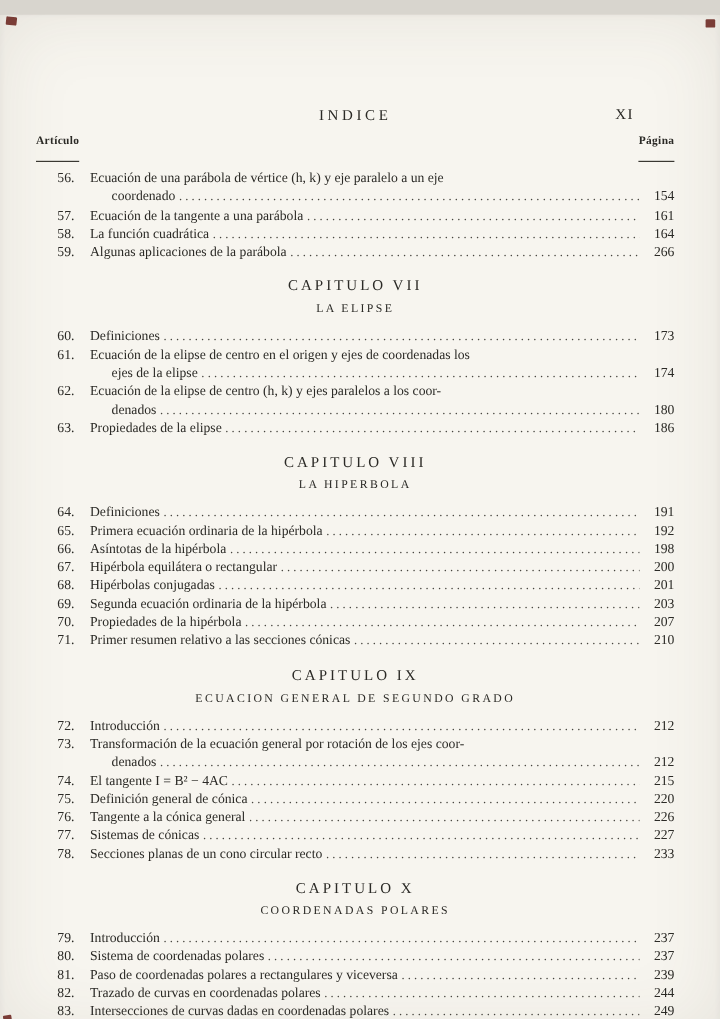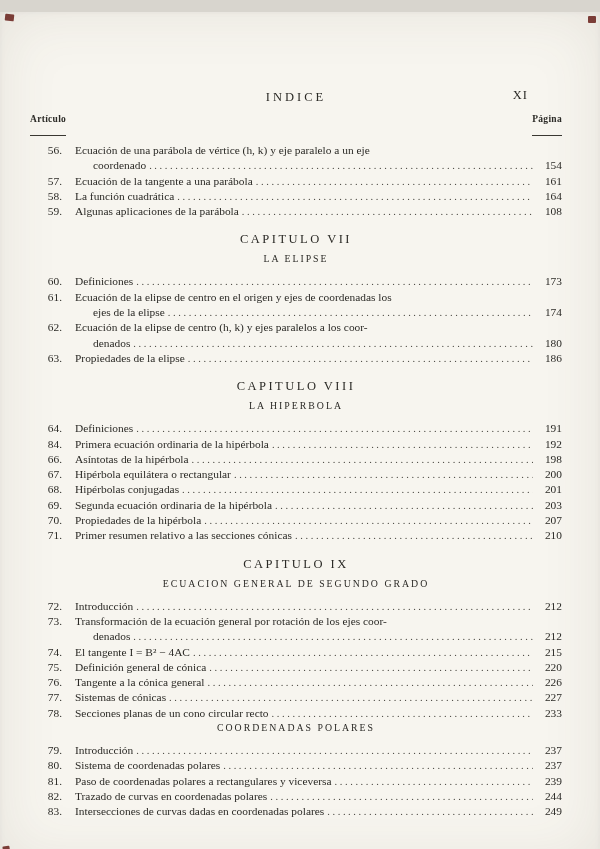--- a/index.html
+++ b/index.html
@@ -100,21 +100,21 @@
               <span class="pg">164</span>
             </div>
           </div>
         </div>
         <div class="entry">
           <span class="entry-num">59.</span>
           <div class="entry-body">
             <div class="entry-line last">
               <span class="txt">Algunas aplicaciones de la parábola</span>
               <span class="dots"></span>
-              <span class="pg">108</span>
+              <span class="pg">266</span>
             </div>
           </div>
         </div>
         <div class="chapter">CAPITULO VII</div>
         <div class="chapter-sub">LA ELIPSE</div>
         <div class="entry">
           <span class="entry-num">60.</span>
           <div class="entry-body">
             <div class="entry-line last">
               <span class="txt">Definiciones</span>
@@ -161,21 +161,21 @@
           <span class="entry-num">64.</span>
           <div class="entry-body">
             <div class="entry-line last">
               <span class="txt">Definiciones</span>
               <span class="dots"></span>
               <span class="pg">191</span>
             </div>
           </div>
         </div>
         <div class="entry">
-          <span class="entry-num">84.</span>
+          <span class="entry-num">65.</span>
           <div class="entry-body">
             <div class="entry-line last">
               <span class="txt">Primera ecuación ordinaria de la hipérbola</span>
               <span class="dots"></span>
               <span class="pg">192</span>
             </div>
           </div>
         </div>
         <div class="entry">
           <span class="entry-num">66.</span>
@@ -303,20 +303,21 @@
         <div class="entry">
           <span class="entry-num">78.</span>
           <div class="entry-body">
             <div class="entry-line last">
               <span class="txt">Secciones planas de un cono circular recto</span>
               <span class="dots"></span>
               <span class="pg">233</span>
             </div>
           </div>
         </div>
+        <div class="chapter">CAPITULO X</div>
         <div class="chapter-sub">COORDENADAS POLARES</div>
         <div class="entry">
           <span class="entry-num">79.</span>
           <div class="entry-body">
             <div class="entry-line last">
               <span class="txt">Introducción</span>
               <span class="dots"></span>
               <span class="pg">237</span>
             </div>
           </div>

